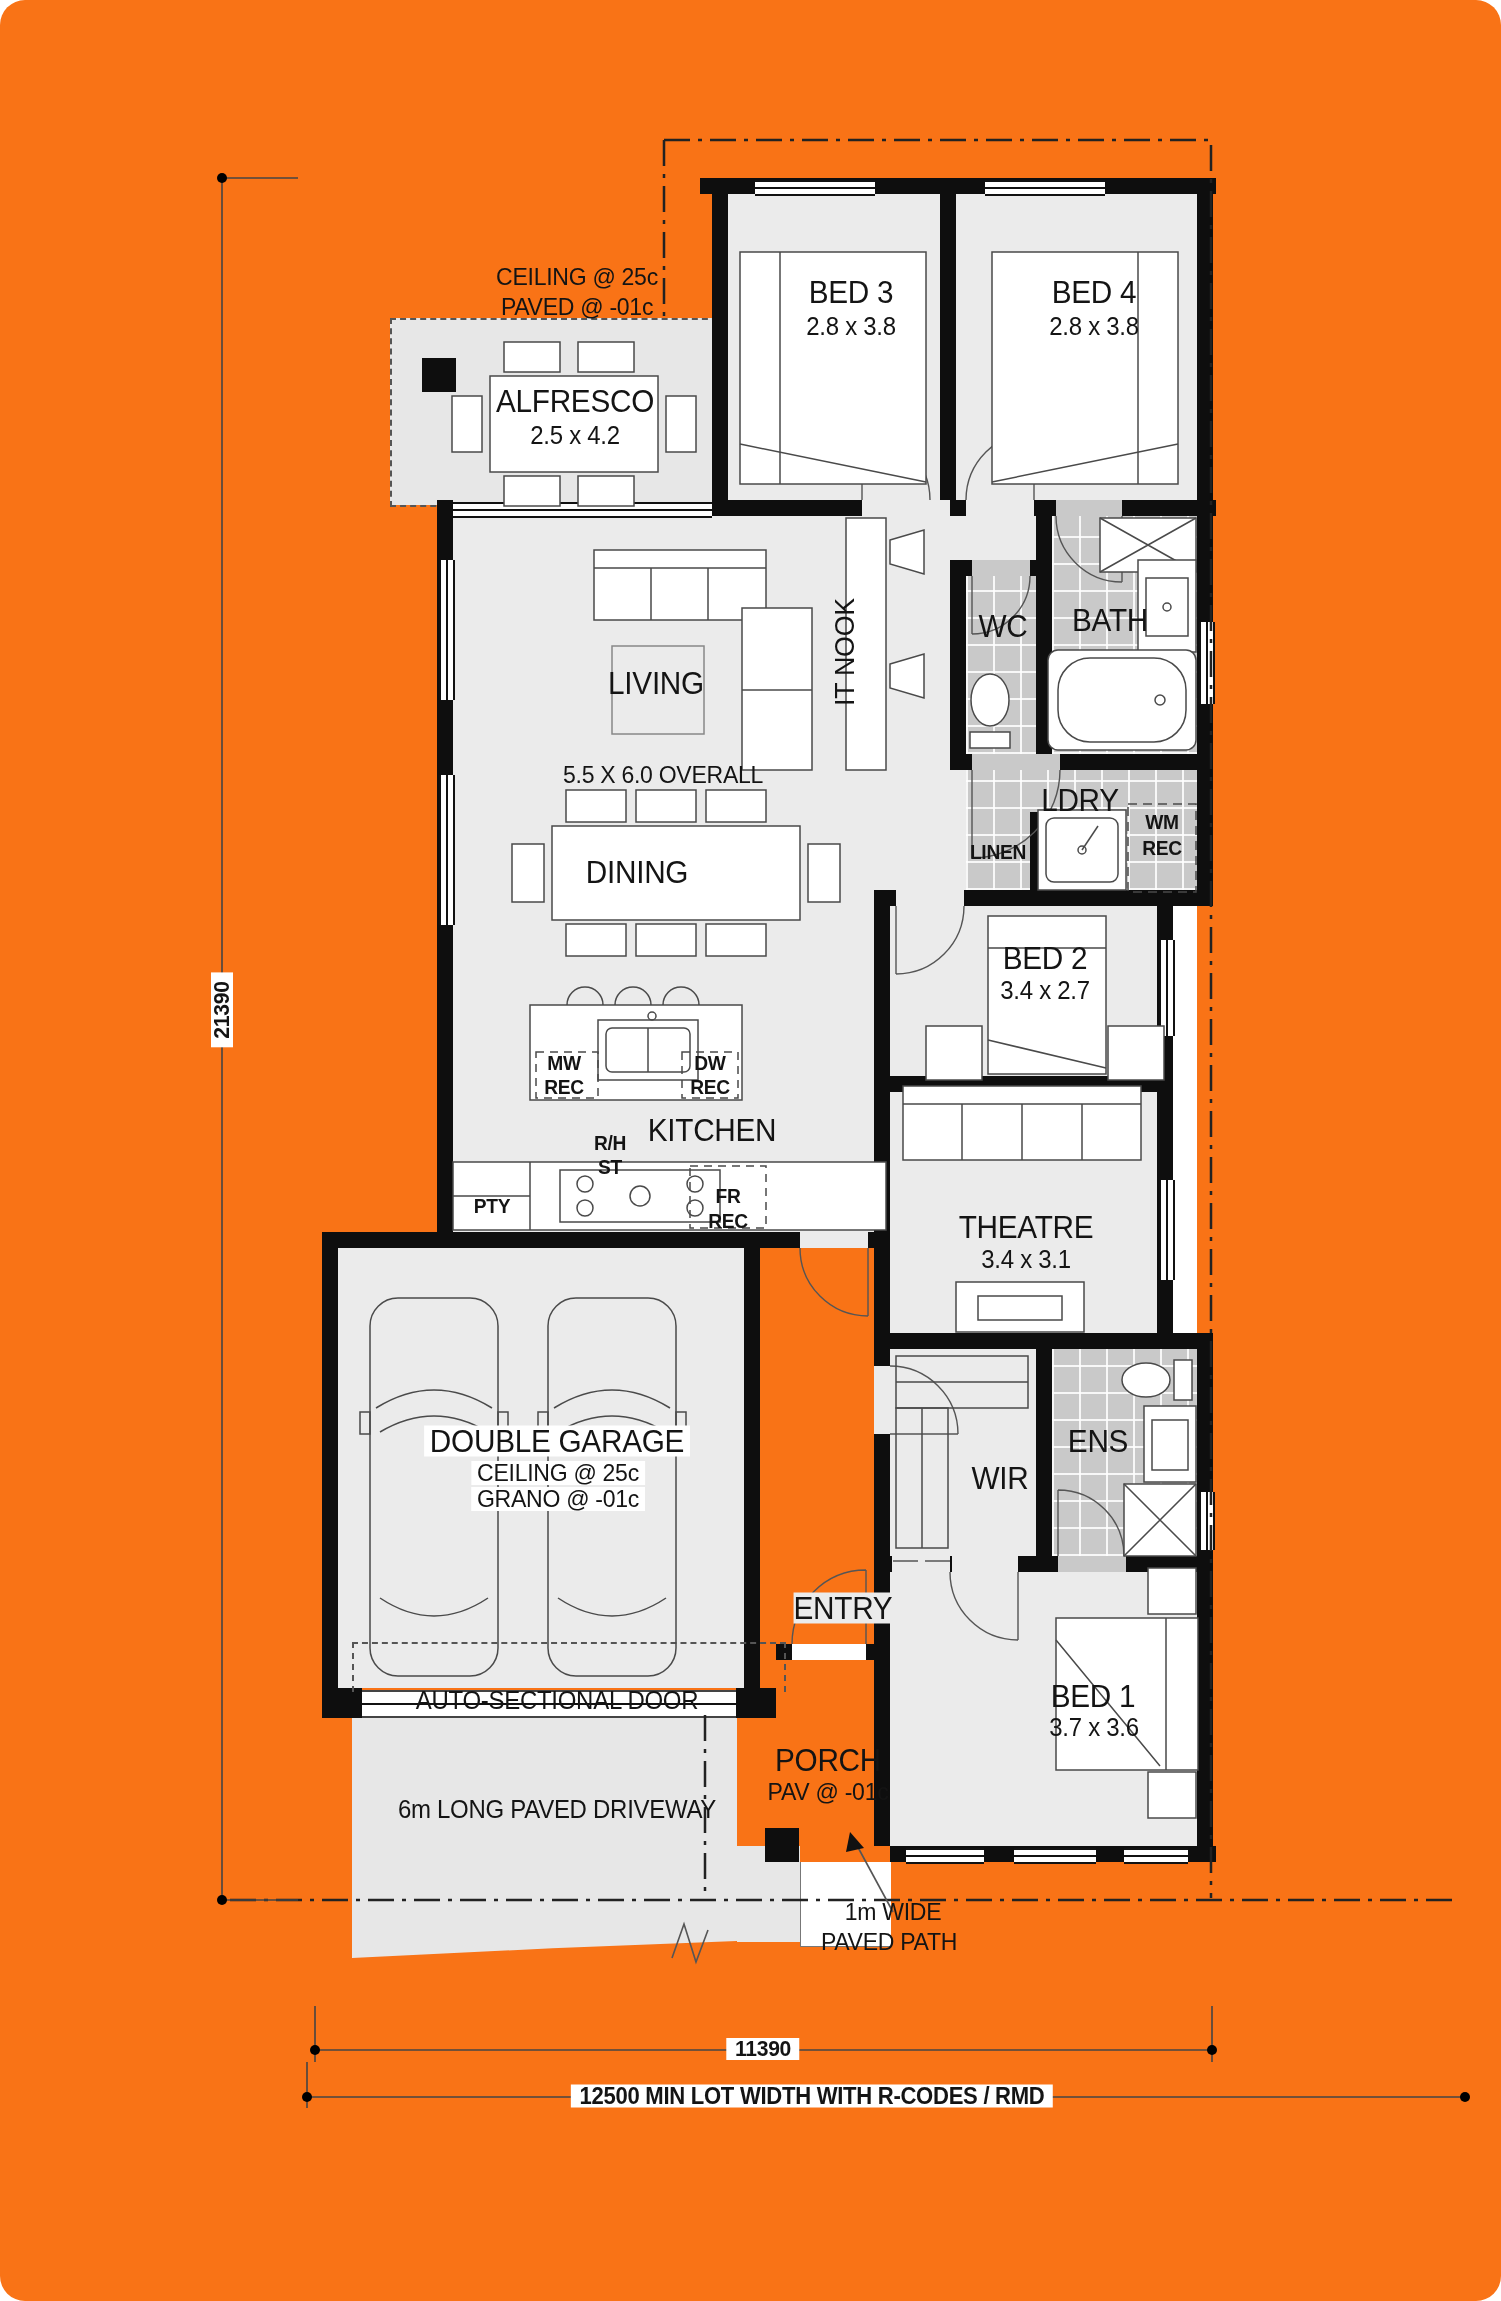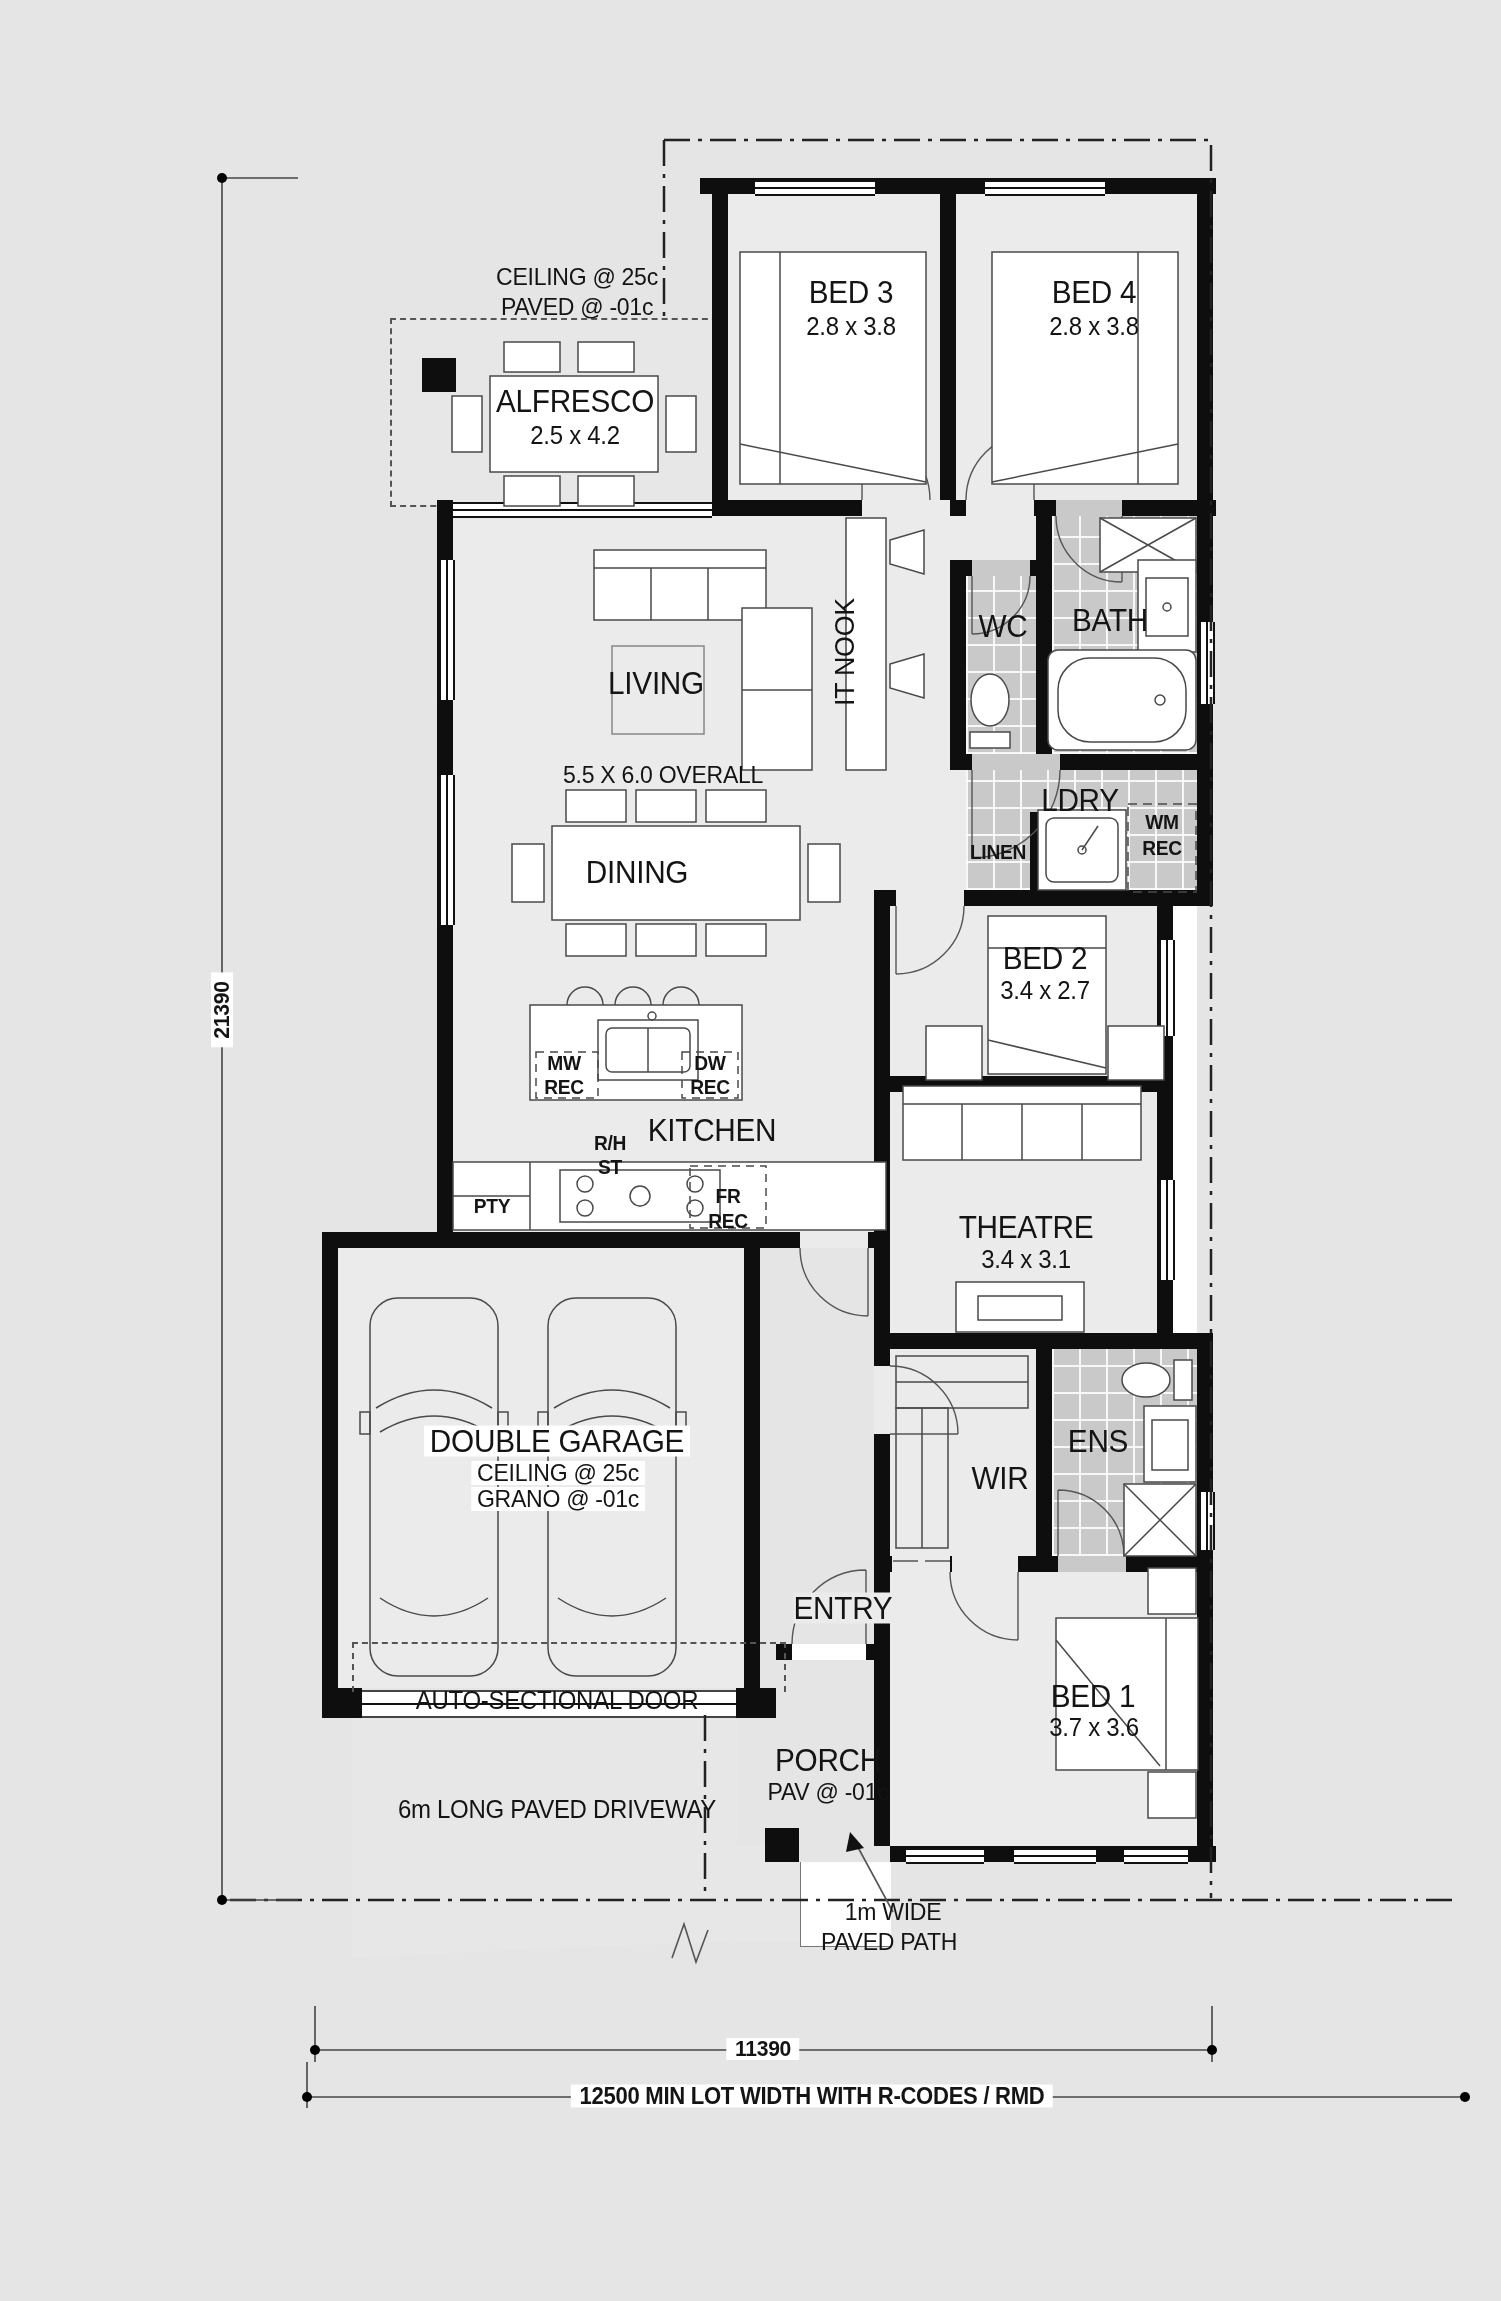--- a/index.html
+++ b/index.html
@@ -1,17 +1,17 @@
 <!DOCTYPE html>
 <html><head>
 <meta charset="utf-8">
 <style>
   html,body{margin:0;padding:0;background:#fff;}
-  #sheet{position:relative;width:1501px;height:2301px;background:#e5e5e5;overflow:hidden;
-         font-family:"Liberation Sans",sans-serif;color:#141414;}
+  #sheet{position:relative;width:1501px;height:2301px;background:#f97316;overflow:hidden;
+         font-family:"Liberation Sans",sans-serif;color:#141414;border-radius:25px;}
   .abs{position:absolute;}
   .f{position:absolute;background:#ebebeb;}
   .fo{position:absolute;background:#e7e7e7;}
   .t{position:absolute;background:#c9c9c9;
      background-image:repeating-linear-gradient(0deg,rgba(255,255,255,.85) 0 2px,transparent 2px 27px),
                       repeating-linear-gradient(90deg,rgba(255,255,255,.85) 0 2px,transparent 2px 27px);}
   .w{position:absolute;background:#0e0e0e;}
   .gap{position:absolute;background:#ebebeb;}
   .wh{position:absolute;background:#fff;border-top:2px solid #111;border-bottom:2px solid #111;
       background-image:linear-gradient(#111,#111);background-repeat:no-repeat;background-size:100% 2px;background-position:center;}

